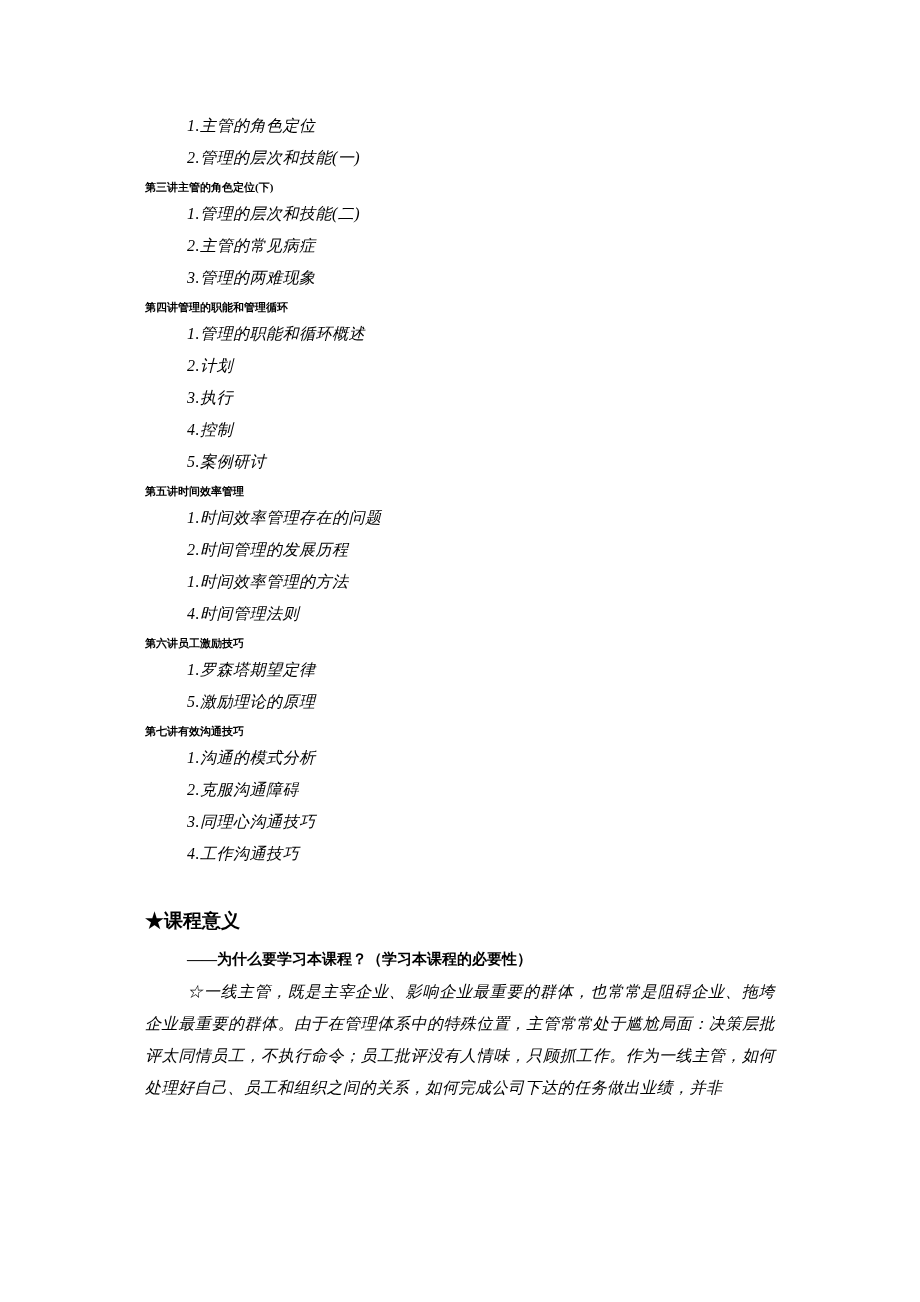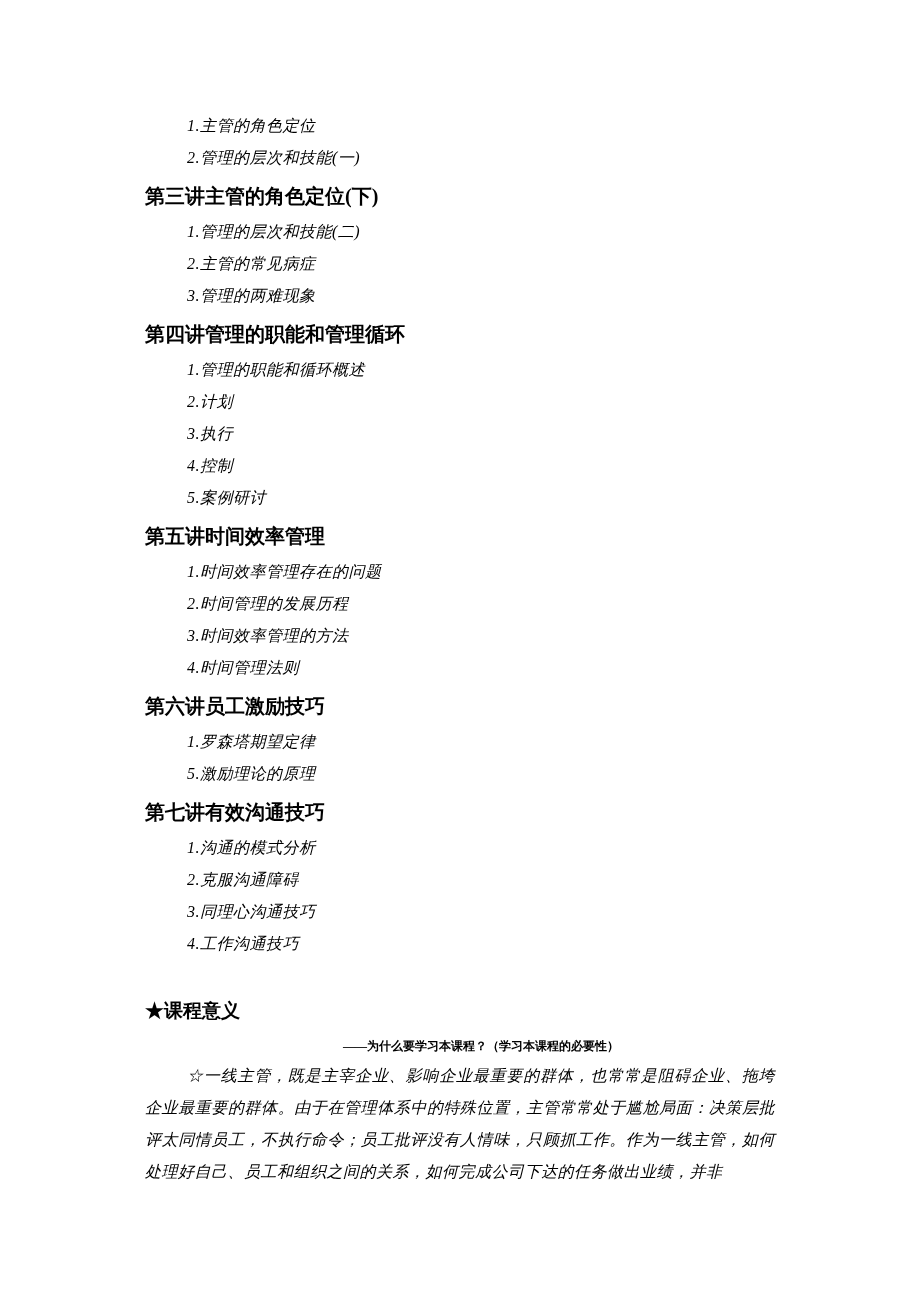--- a/index.html
+++ b/index.html
@@ -18,36 +18,35 @@
     }
     .item {
       padding-left: 42px;
       font-family: "SimSun", "宋体", serif;
       font-style: italic;
       letter-spacing: 0.5px;
     }
     .section-heading {
       font-weight: bold;
       font-family: "KaiTi", "SimSun", serif;
-      font-size: 20px;
+      font-size: 11px;
       margin-top: 2px;
     }
     .star-heading {
       font-weight: bold;
       font-family: "KaiTi", "SimSun", serif;
       margin-top: 32px;
       font-size: 19px;
     }
     .sub-heading {
       font-weight: bold;
       font-family: "KaiTi", "SimSun", serif;
       padding-left: 42px;
       margin-top: 4px;
-      font-size: 12px;
-      text-align: center;
+      font-size: 15px;
     }
     .paragraph {
       text-indent: 42px;
       font-family: Liberation Serif, serif;
       font-style: italic;
       text-align: justify;
       margin-top: 2px;
       letter-spacing: 0.5px;
     }
   </style>
@@ -67,21 +66,21 @@
   <div class="section-heading">第四讲管理的职能和管理循环</div>
   <div class="item">1.管理的职能和循环概述</div>
   <div class="item">2.计划</div>
   <div class="item">3.执行</div>
   <div class="item">4.控制</div>
   <div class="item">5.案例研讨</div>
 
   <div class="section-heading">第五讲时间效率管理</div>
   <div class="item">1.时间效率管理存在的问题</div>
   <div class="item">2.时间管理的发展历程</div>
-  <div class="item">3.时间效率管理的方法</div>
+  <div class="item">1.时间效率管理的方法</div>
   <div class="item">4.时间管理法则</div>
 
   <div class="section-heading">第六讲员工激励技巧</div>
   <div class="item">1.罗森塔期望定律</div>
   <div class="item">5.激励理论的原理</div>
 
   <div class="section-heading">第七讲有效沟通技巧</div>
   <div class="item">1.沟通的模式分析</div>
   <div class="item">2.克服沟通障碍</div>
   <div class="item">3.同理心沟通技巧</div>

